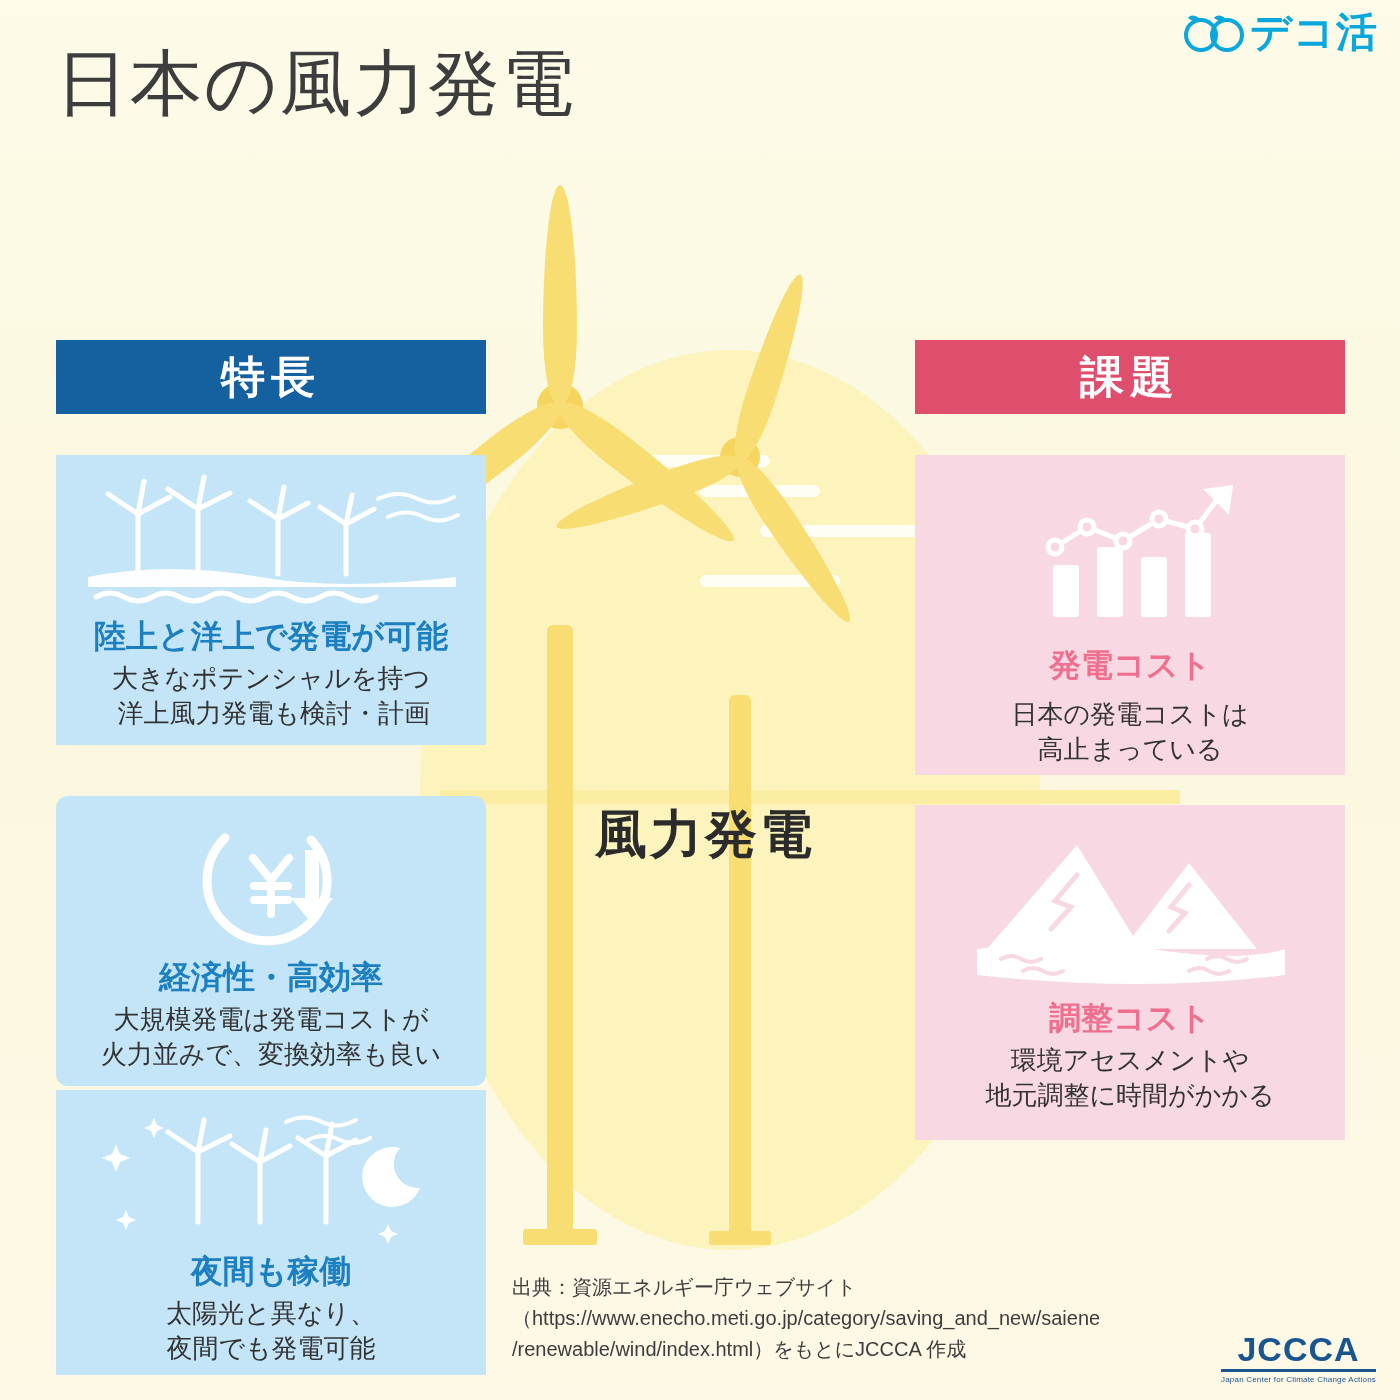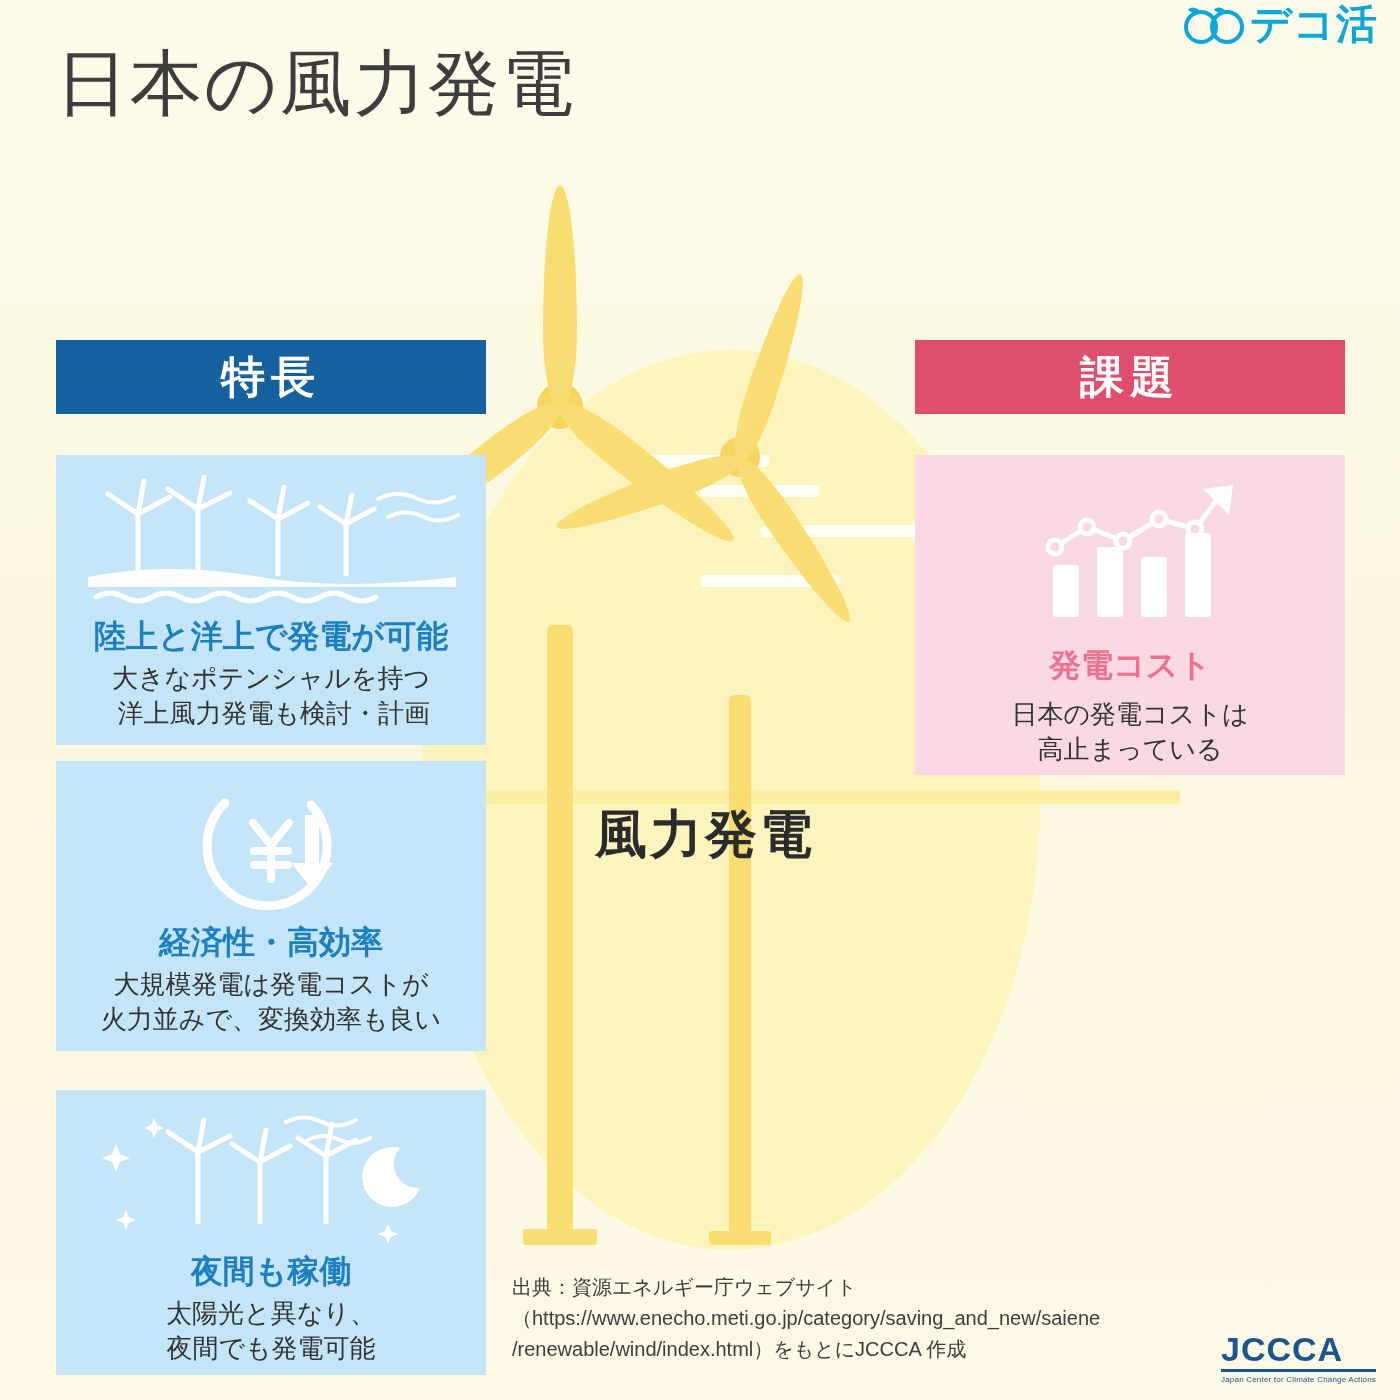--- a/index.html
+++ b/index.html
@@ -87,21 +87,21 @@
     height: 12px;
     border-radius: 8px;
     background: #ffffff;
     opacity: .85;
   }
 
   
   .logo {
     position: absolute;
     right: 22px;
-    top: 4px;
+    top: 12px;
     display: flex;
     align-items: center;
     gap: 4px;
   }
   .logo-mark {
     display: flex;
     align-items: center;
   }
   .logo-text {
     font-size: 41px;
@@ -173,21 +173,21 @@
   .card-body {
     margin-top: 6px;
     font-size: 26px;
     line-height: 1.32;
     text-align: center;
     color: #333333;
   }
 
   
   #card-onshore-offshore { left: 56px;  top: 455px;  width: 430px; height: 290px; }
-  #card-economy          { left: 56px;  top: 761px;  width: 430px; height: 290px; }
+  #card-economy          { left: 56px;  top: 796px;  width: 430px; height: 290px; border-radius: 12px; }
   #card-night            { left: 56px;  top: 1090px; width: 430px; height: 285px; }
   #card-cost             { left: 915px; top: 455px;  width: 430px; height: 320px; gap: 7px; }
   #card-adjust           { left: 915px; top: 805px;  width: 430px; height: 335px; }
 
   
   .center-label {
     position: absolute;
     left: 560px;
     top: 800px;
     width: 290px;
@@ -205,20 +205,21 @@
     top: 1272px;
     width: 780px;
     font-size: 20px;
     line-height: 1.55;
     color: #3d3d3d;
   }
   .jccca {
     position: absolute;
     right: 24px;
     bottom: 16px;
+    text-align: center;
     color: #19558f;
   }
   .jccca .jc-main {
     font-size: 34px;
     font-weight: bold;
     letter-spacing: 1px;
     line-height: 1;
   }
   .jccca .jc-sub {
     font-size: 8px;
@@ -408,20 +409,42 @@
           <circle cx="268" cy="60" r="7"></circle>
         </g>
         <path d="M276 20 l30 -4 l-4 30 z" fill="#ffffff"></path>
       </svg>
     </div>
     <div class="card-title">発電コスト</div>
     <div class="card-body" style="white-space:pre-line;">日本の発電コストは
 高止まっている</div>
   </div>
 
+  <div class="card pink" id="card-adjust">
+    <div class="art" style="height:180px;">
+      <svg width="406" height="180" viewBox="0 0 406 180">
+        <g fill="#ffffff">
+          <path d="M60 130 L150 26 L214 130 Z"></path>
+          <path d="M196 130 L262 44 L330 130 Z"></path>
+          <path d="M50 130 q90 -14 176 0 q86 14 132 0 l0 26 q-140 18 -308 0 z"></path>
+        </g>
+        <path d="M150 56 l-22 26 l16 6 l-20 22" fill="none" stroke="#f8d9e3" stroke-width="5" stroke-linecap="round"></path>
+        <path d="M262 66 l-18 22 l14 6 l-16 18" fill="none" stroke="#f8d9e3" stroke-width="5" stroke-linecap="round"></path>
+        <g stroke="#f8d9e3" stroke-width="4" fill="none" stroke-linecap="round">
+          <path d="M74 140 q10 -6 20 0 q10 6 20 0"></path>
+          <path d="M280 140 q10 -6 20 0 q10 6 20 0"></path>
+          <path d="M96 152 q10 -6 20 0 q10 6 20 0"></path>
+          <path d="M262 152 q10 -6 20 0 q10 6 20 0"></path>
+        </g>
+      </svg>
+    </div>
+    <div class="card-title">調整コスト</div>
+    <div class="card-body" style="white-space:pre-line;">環境アセスメントや
+地元調整に時間がかかる</div>
+  </div>
 
   <div class="center-label">風力発電</div>
 
   <div class="source">
     <div>出典：資源エネルギー庁ウェブサイト</div>
     <div>（https://www.enecho.meti.go.jp/category/saving_and_new/saiene</div>
     <div>/renewable/wind/index.html）をもとにJCCCA 作成</div>
   </div>
 
   <div class="jccca">

